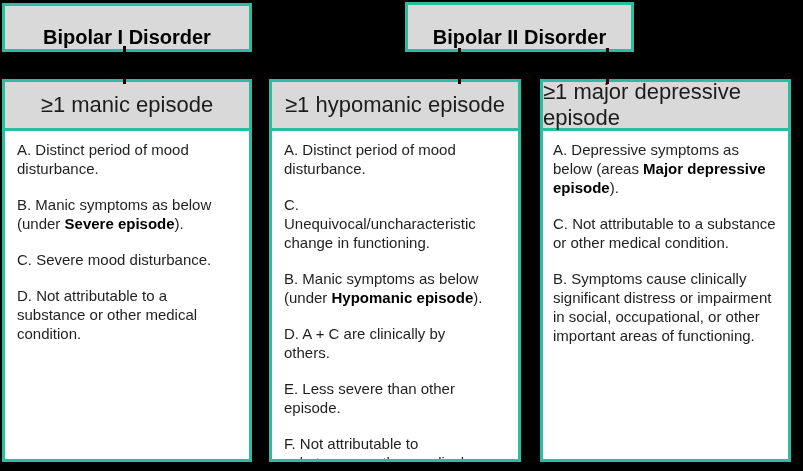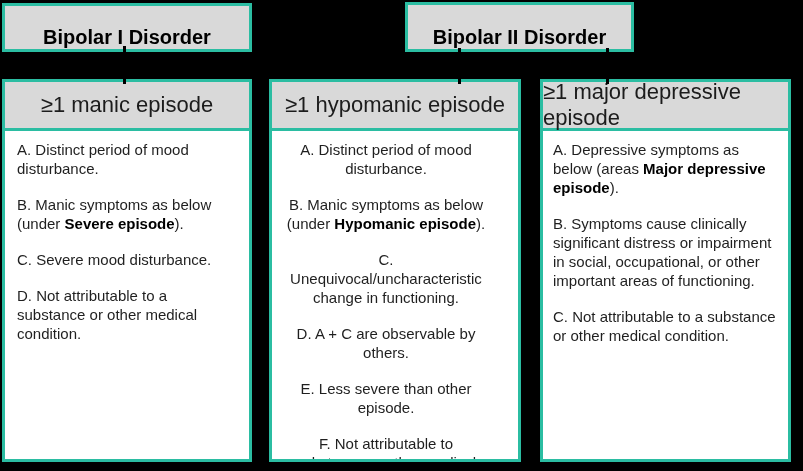--- a/index.html
+++ b/index.html
@@ -32,21 +32,21 @@
 
   .column {
     position: absolute;
     box-sizing: border-box;
     border: 3px solid var(--accent-border, #2BBDA2);
     background: var(--body-fill, #FFFFFF);
     top: 79px;
     height: 383px;
   }
   #column-1 { left: 2px;   width: 250px; }
-  #column-2 { left: 269px; width: 252px; text-align: center; }
+  #column-2 { left: 269px; width: 252px; }
   #column-3 { left: 540px; width: 251px; }
 
   .col-header {
     box-sizing: border-box;
     height: 49px;
     border-bottom: 3px solid var(--accent-border, #2BBDA2);
     background: var(--header-fill, #D9D9D9);
     display: flex;
     align-items: center;
     justify-content: center;
@@ -101,36 +101,36 @@
         <p class="criterion"><span>D. Not attributable to a substance or other medical condition.</span></p>
       </div>
   </div>
 
   <div class="column" id="column-2">
     <div class="col-header">
       <span>≥1 hypomanic episode</span>
     </div>
     <div class="col-body">
         <p class="criterion"><span>A. Distinct period of mood disturbance.</span></p>
+        <p class="criterion"><span>C. Unequivocal/uncharacteristic change in functioning.</span></p>
         <p class="criterion"><span>B. Manic symptoms as below (under </span><b>Hypomanic episode</b><span>).</span></p>
-        <p class="criterion"><span>C. Unequivocal/uncharacteristic change in functioning.</span></p>
-        <p class="criterion"><span>D. A + C are observable by others.</span></p>
+        <p class="criterion"><span>D. A + C are clinically by others.</span></p>
         <p class="criterion"><span>E. Less severe than other episode.</span></p>
         <p class="criterion"><span>F. Not attributable to substance or other medical condition.</span></p>
       </div>
   </div>
 
   <div class="column" id="column-3">
     <div class="col-header">
       <span>≥1 major depressive episode</span>
     </div>
     <div class="col-body">
         <p class="criterion"><span>A. Depressive symptoms as below (areas </span><b>Major depressive episode</b><span>).</span></p>
+        <p class="criterion"><span>C. Not attributable to a substance or other medical condition.</span></p>
         <p class="criterion"><span>B. Symptoms cause clinically significant distress or impairment in social, occupational, or other important areas of functioning.</span></p>
-        <p class="criterion"><span>C. Not attributable to a substance or other medical condition.</span></p>
       </div>
   </div>
 
   <div class="connector" id="connector-1"></div>
   <div class="connector" id="connector-2"></div>
   <div class="connector" id="connector-3"></div>
 
 </div>
 
 </body></html>

